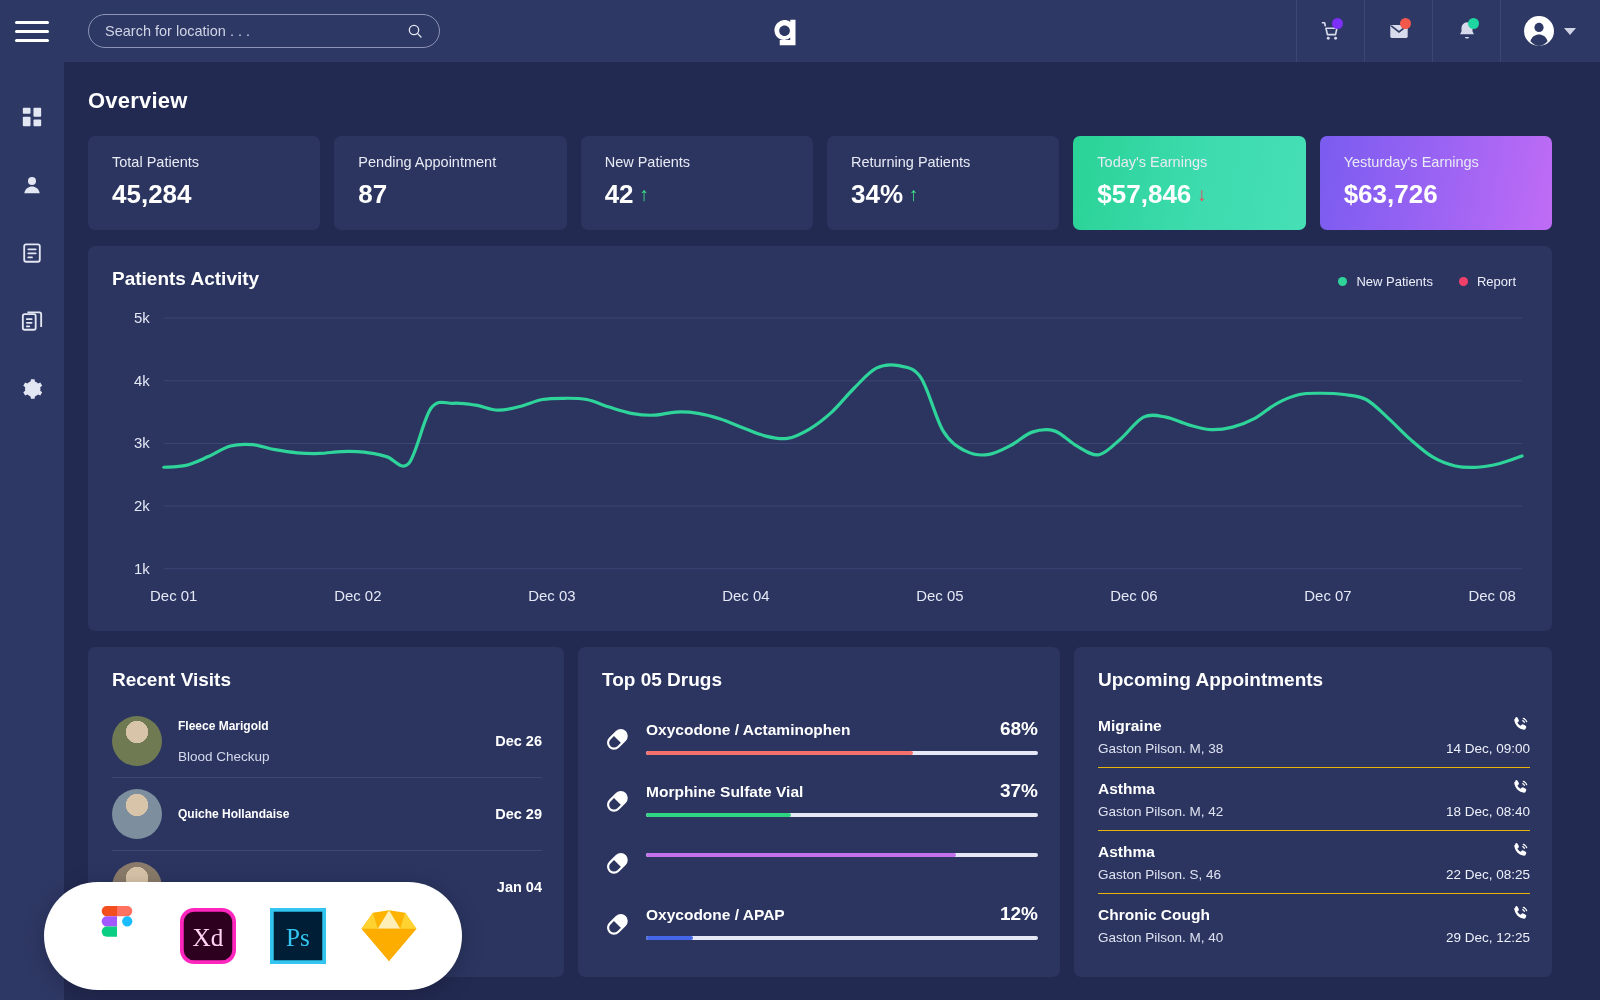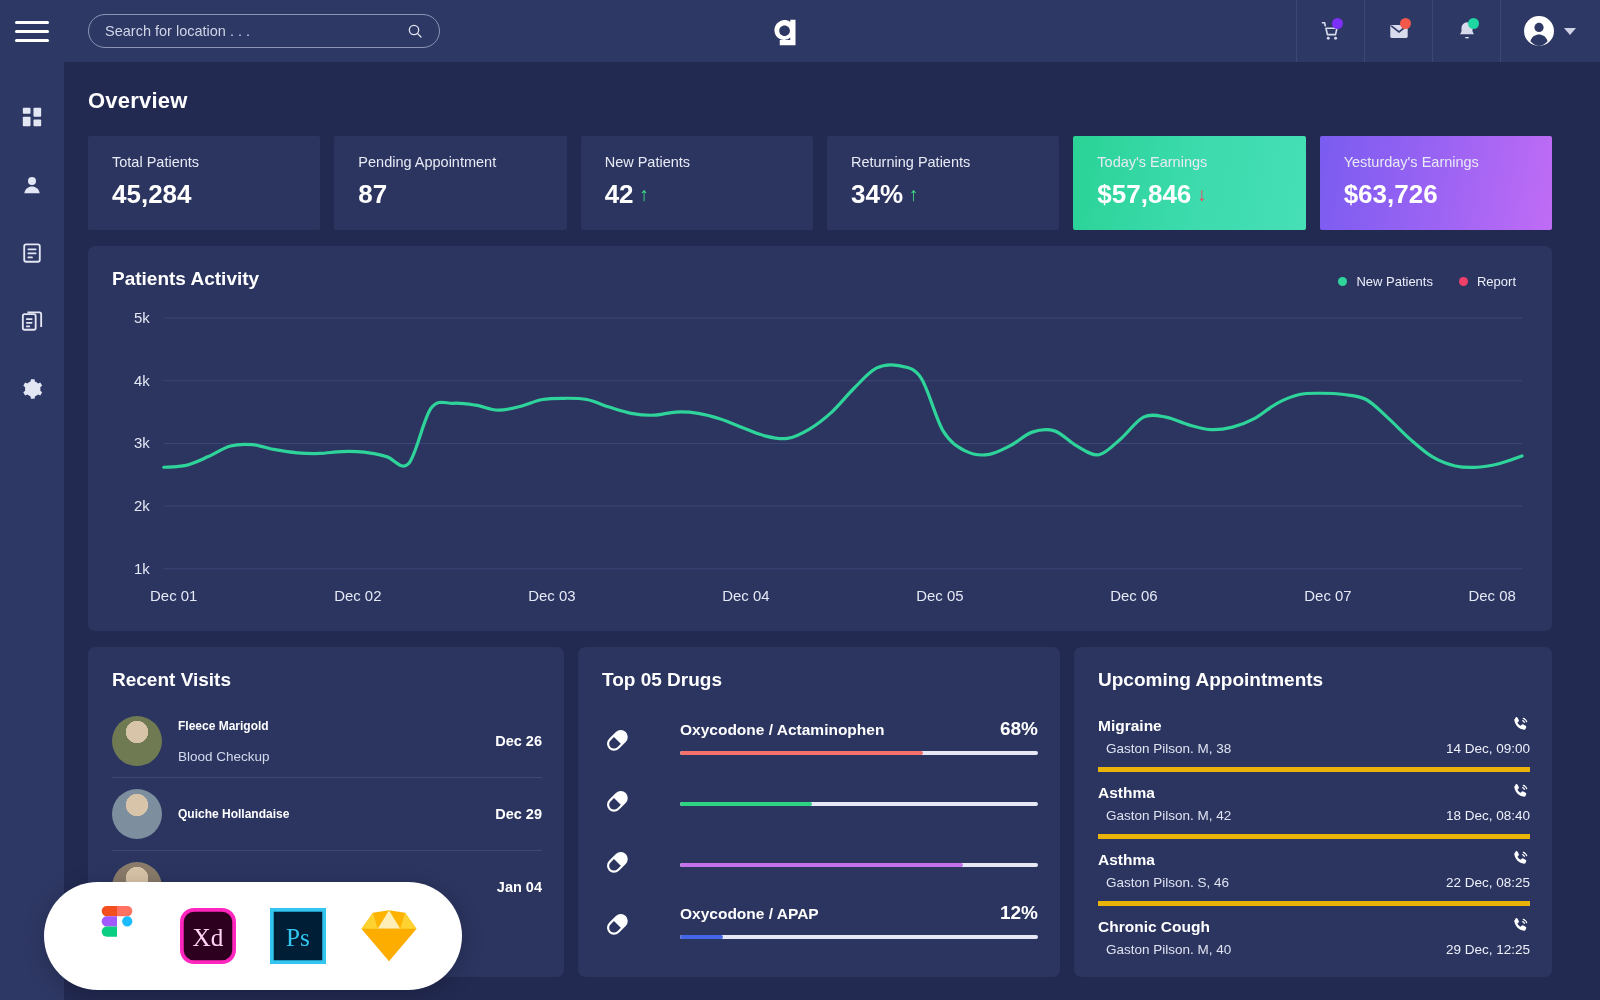--- a/index.html
+++ b/index.html
@@ -70,21 +70,21 @@
   .side-item { width: 26px; height: 26px; display: flex; align-items: center; justify-content: center; cursor: pointer; }
   .side-item svg { width: 22px; height: 22px; fill: #e3e6f3; }
 
   
   .main { position: absolute; left: 64px; top: 62px; width: 1536px; height: 938px; padding: 26px 48px 0 24px; }
   .page-title { color: #fff; font-size: 22px; font-weight: bold; letter-spacing: .2px; margin-bottom: 22px; }
 
   
   .stats { display: flex; gap: 14px; }
   .stat {
-    flex: 1; height: 94px; border-radius: 2px; background: #2b3560;
+    flex: 1; height: 94px; border-radius: 7px; background: #2b3560;
     padding: 18px 4px 0 24px;
   }
   .stat-label { font-size: 14.5px; color: #e8eaf5; margin-bottom: 9px; }
   .stat-value { font-size: 26px; font-weight: bold; color: #ffffff; display: flex; align-items: center; gap: 6px; }
   .arrow { font-size: 19px; font-weight: normal; line-height: 1; }
   .stat.grad-green { background: linear-gradient(100deg, #2ad396 0%, #3ddbae 55%, #46dfb6 100%); }
   .stat.grad-purple { background: linear-gradient(100deg, #7a5cf0 0%, #9a63f3 50%, #c06cf5 100%); }
 
   
   .chart-card {
@@ -110,34 +110,34 @@
   
   .visit { display: flex; align-items: center; padding: 11px 0 11px 0; border-bottom: 1px solid #3d4775; }
   .visit:last-child { border-bottom: none; }
   .v-avatar { width: 50px; height: 50px; border-radius: 50%; flex: 0 0 auto; margin-right: 16px; overflow: hidden; position: relative; }
   .v-mid { flex: 1; }
   .v-name { font-size: 12px; font-weight: bold; color: #fff; }
   .v-sub { font-size: 13.5px; color: #d5d9ed; margin-top: 16px; }
   .v-date { font-size: 14.5px; font-weight: bold; color: #fff; }
 
   
-  .drug { display: flex; align-items: center; padding: 13px 0 12px 0; gap: 34px; }
+  .drug { display: flex; align-items: flex-start; padding: 13px 0 12px 0; }
   .pill-icon { width: 30px; height: 30px; flex: 0 0 auto; margin-right: 14px; margin-top: 6px; }
   .d-body { flex: 1; }
   .d-top { display: flex; justify-content: space-between; align-items: baseline; }
   .d-name { font-size: 15.5px; font-weight: bold; color: #fff; }
   .d-pct { font-size: 19px; font-weight: bold; color: #fff; }
   .d-track { margin-top: 11px; height: 4px; background: #e6e9f5; border-radius: 2px; overflow: hidden; }
   .d-fill { height: 4px; border-radius: 2px; }
 
   
-  .appt { padding: 12px 0 11px 0; border-bottom: 5px solid #eab308; position: relative; }
+  .appt { padding: 12px 0 11px 0; border-bottom: 1px solid #eab308; position: relative; }
   .appt:last-child { border-bottom: none; }
   .a-name { font-size: 15.5px; font-weight: bold; color: #fff; }
-  .a-row { display: flex; justify-content: space-between; align-items: baseline; margin-top: 6px; margin-left: 8px; }
+  .a-row { display: flex; justify-content: space-between; align-items: baseline; margin-top: 6px; }
   .a-person { font-size: 13.5px; color: #dfe2f0; }
   .a-time { font-size: 13.5px; color: #eef0fa; }
   .phone-icon { position: absolute; right: 0; top: 10px; width: 19px; height: 19px; }
 
   
   .tool-pill {
     position: absolute; left: 44px; top: 882px; width: 418px; height: 108px;
     background: #fff; border-radius: 54px;
     display: flex; align-items: center; justify-content: space-around;
     padding: 0 28px; box-shadow: 0 4px 22px rgba(0,0,0,.22);
@@ -377,20 +377,24 @@
               </div>
             </div>
             <div class="drug">
               <svg class="pill-icon" viewBox="0 0 28 28">
                 <g transform="rotate(-45 14 14)">
                   <rect x="4" y="9" width="20" height="11" rx="5.5" fill="none" stroke="#ffffff" stroke-width="2"></rect>
                   <path d="M14 9h4.5a5.5 5.5 0 0 1 0 11H14z" fill="#ffffff"></path>
                 </g>
               </svg>
               <div class="d-body">
+                <div class="d-top">
+                  <div class="d-name">Morphine Sulfate Vial</div>
+                  <div class="d-pct">37%</div>
+                </div>
                 <div class="d-track">
                   <div class="d-fill" style="width: 37%; background: rgb(47, 212, 130);"></div>
                 </div>
               </div>
             </div>
             <div class="drug">
               <svg class="pill-icon" viewBox="0 0 28 28">
                 <g transform="rotate(-45 14 14)">
                   <rect x="4" y="9" width="20" height="11" rx="5.5" fill="none" stroke="#ffffff" stroke-width="2"></rect>
                   <path d="M14 9h4.5a5.5 5.5 0 0 1 0 11H14z" fill="#ffffff"></path>

